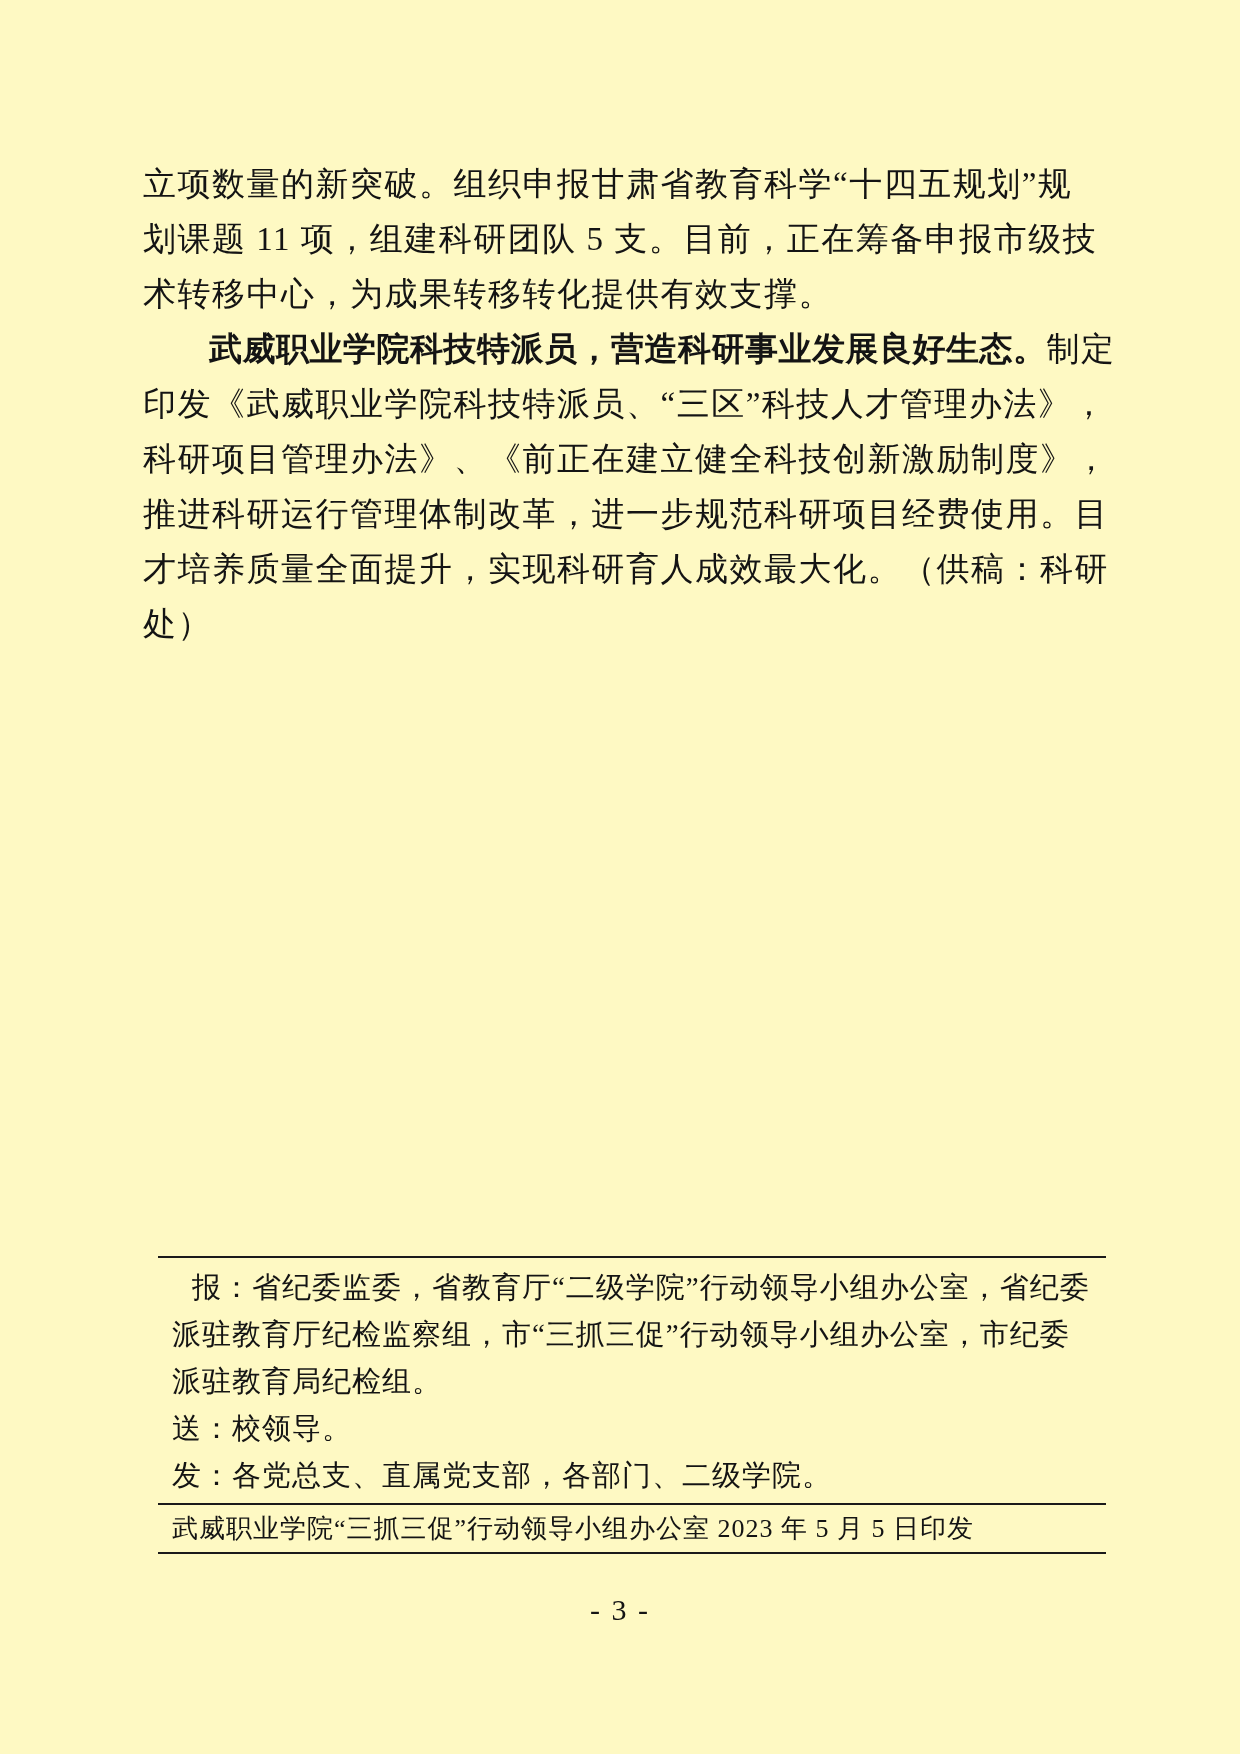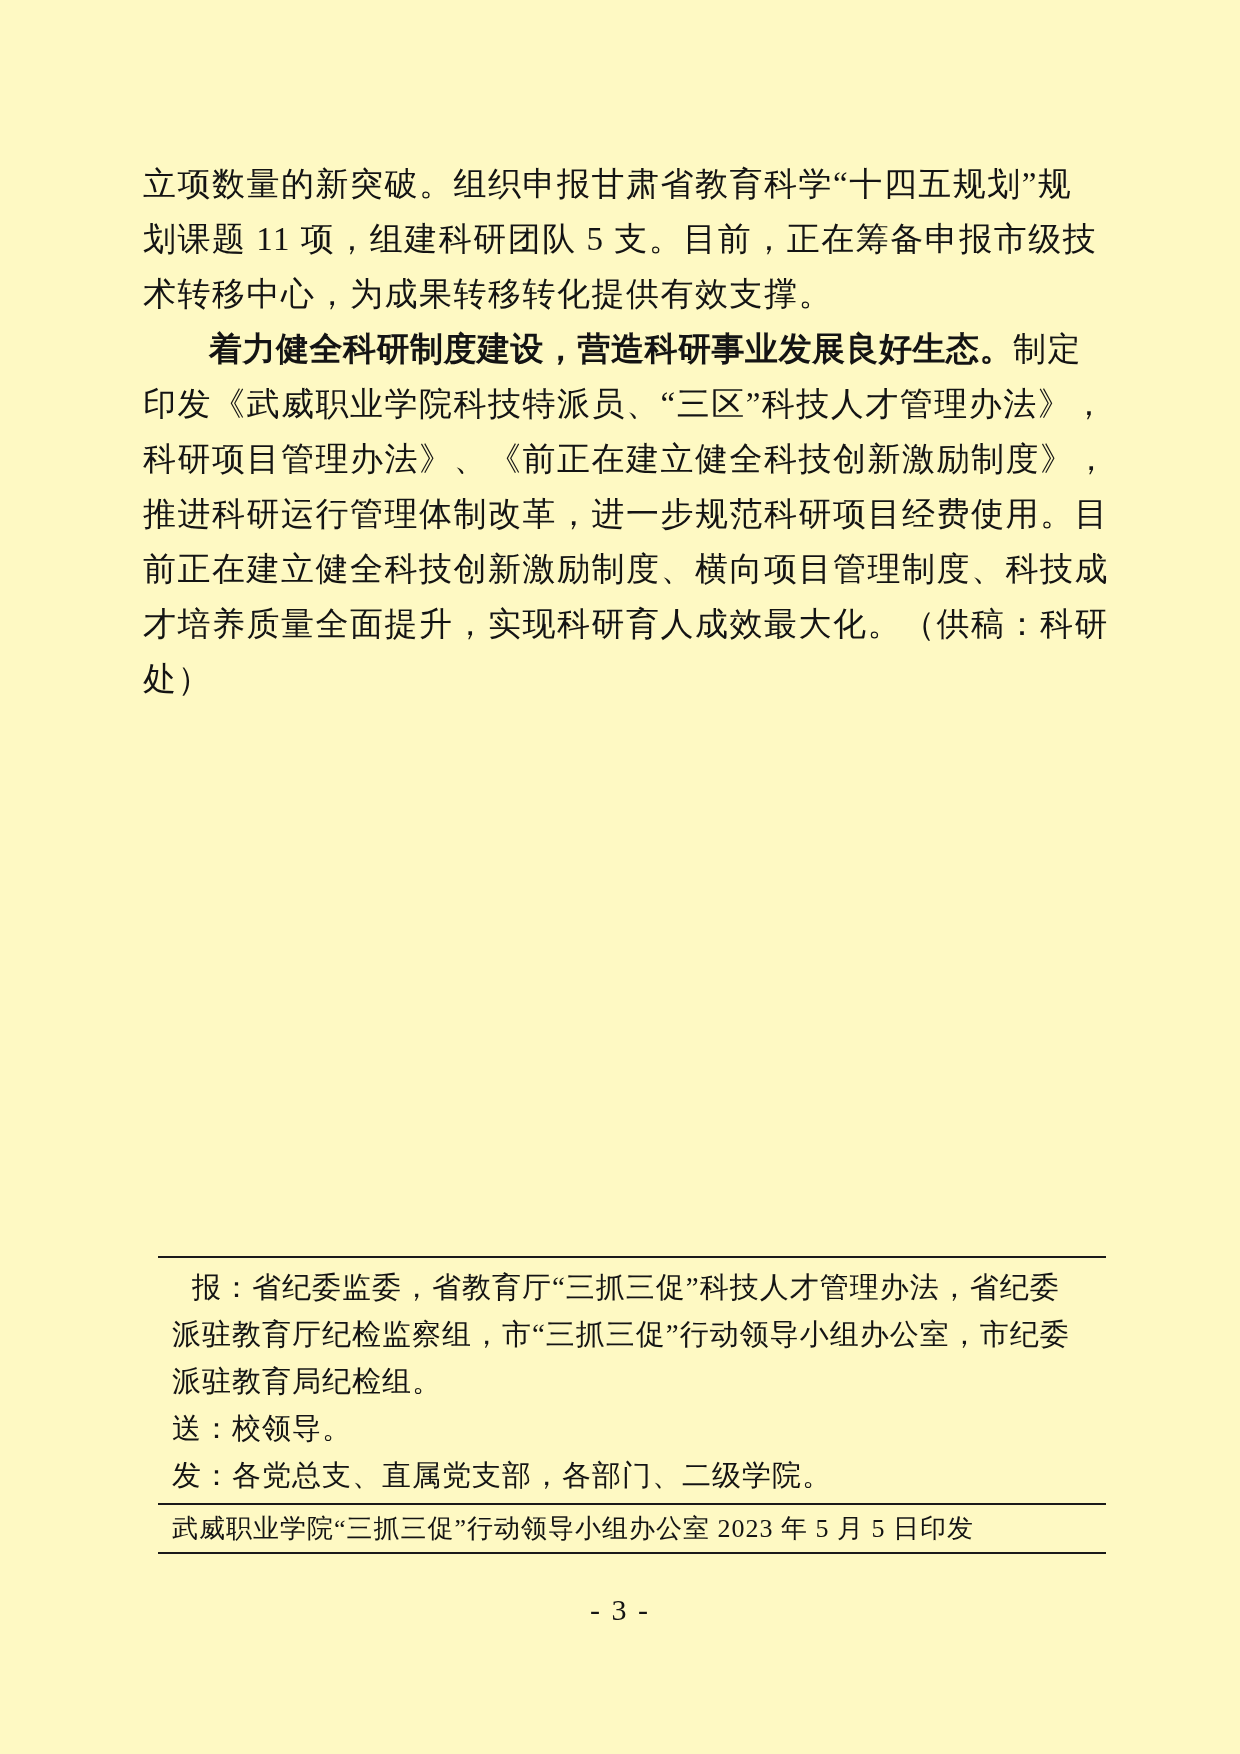--- a/index.html
+++ b/index.html
@@ -66,35 +66,34 @@
 <body>
 
 <div class="page">
 
   <div class="body-text">
     <div class="body-line">立项数量的新突破。组织申报甘肃省教育科学“十四五规划”规</div>
     <div class="body-line">划课题 11 项，组建科研团队 5 支。目前，正在筹备申报市级技</div>
     <div class="body-line">术转移中心，为成果转移转化提供有效支撑。</div>
 
     <div class="body-line indent-2">
-      <span class="lead-bold">着力健全科研制度建设，营造科研事业发展良好生态。</span><span>制定</span>
+      <span class="lead-bold">武威职业学院科技特派员，营造科研事业发展良好生态。</span><span>制定</span>
     </div>
     <div class="body-line">印发《武威职业学院科技特派员、“三区”科技人才管理办法》，</div>
     <div class="body-line">科研项目管理办法》、《前正在建立健全科技创新激励制度》，</div>
     <div class="body-line">推进科研运行管理体制改革，进一步规范科研项目经费使用。目</div>
-    <div class="body-line">前正在建立健全科技创新激励制度、横向项目管理制度、科技成</div>
     <div class="body-line">才培养质量全面提升，实现科研育人成效最大化。（供稿：科研</div>
     <div class="body-line">处）</div>
   </div>
 
   <div class="footer">
     <div class="rule"></div>
 
     <div class="footer-lines">
-      <div class="footer-line indent-half">报：省纪委监委，省教育厅“三抓三促”科技人才管理办法，省纪委</div>
+      <div class="footer-line indent-half">报：省纪委监委，省教育厅“二级学院”行动领导小组办公室，省纪委</div>
       <div class="footer-line">派驻教育厅纪检监察组，市“三抓三促”行动领导小组办公室，市纪委</div>
       <div class="footer-line">派驻教育局纪检组。</div>
       <div class="footer-line">送：校领导。</div>
       <div class="footer-line">发：各党总支、直属党支部，各部门、二级学院。</div>
     </div>
 
     <div class="rule"></div>
 
     <div class="imprint-line">武威职业学院“三抓三促”行动领导小组办公室 2023 年 5 月 5 日印发</div>
 

